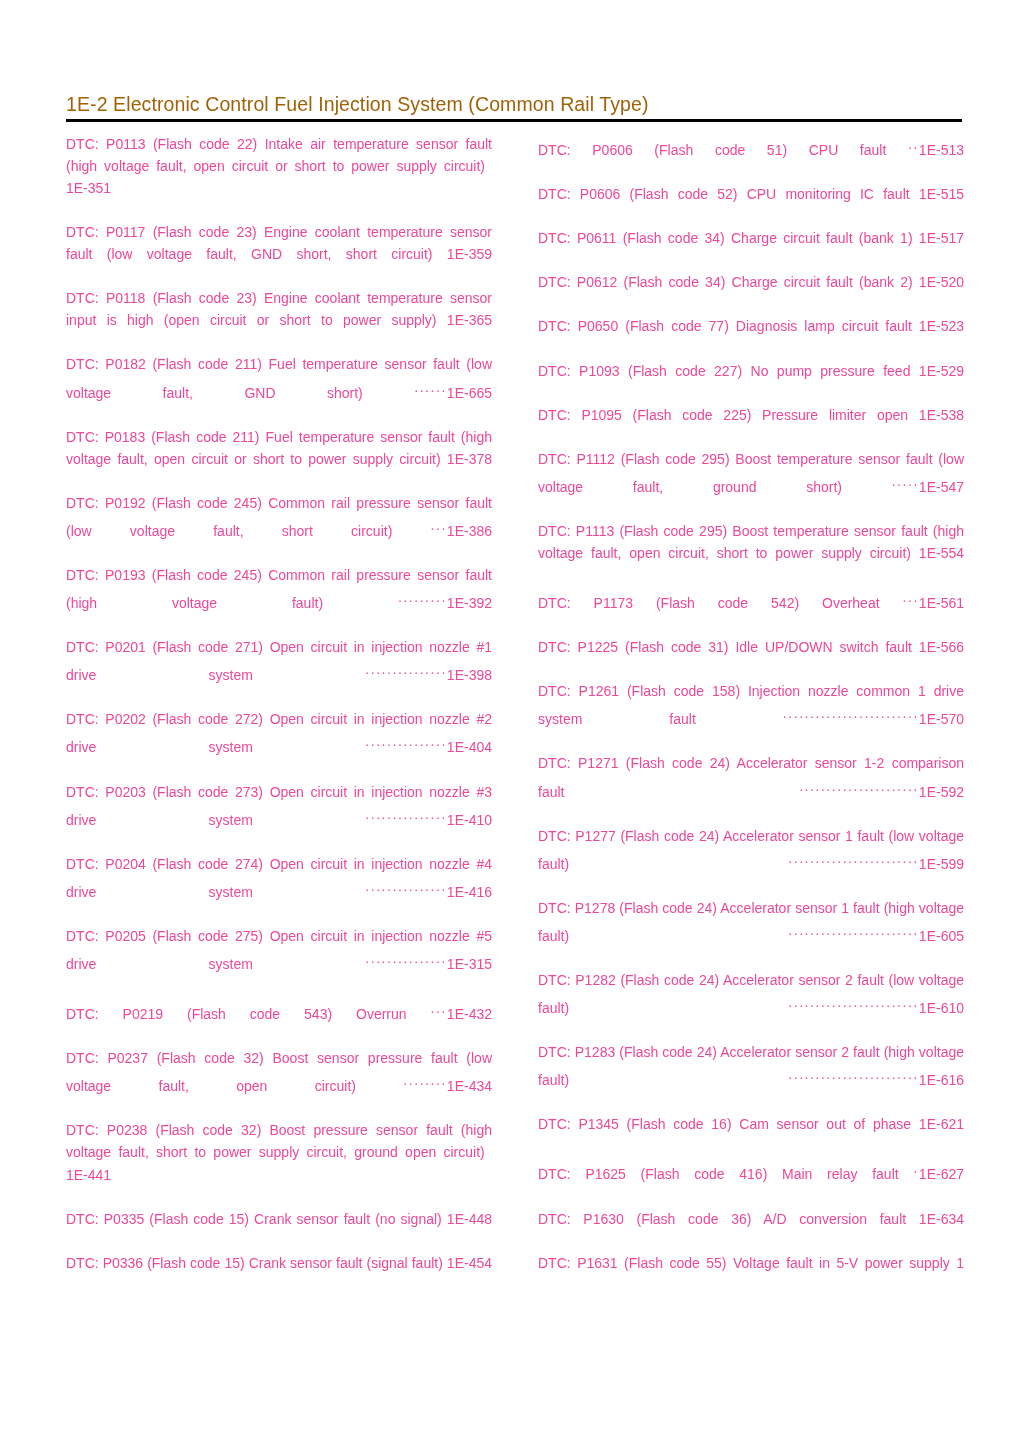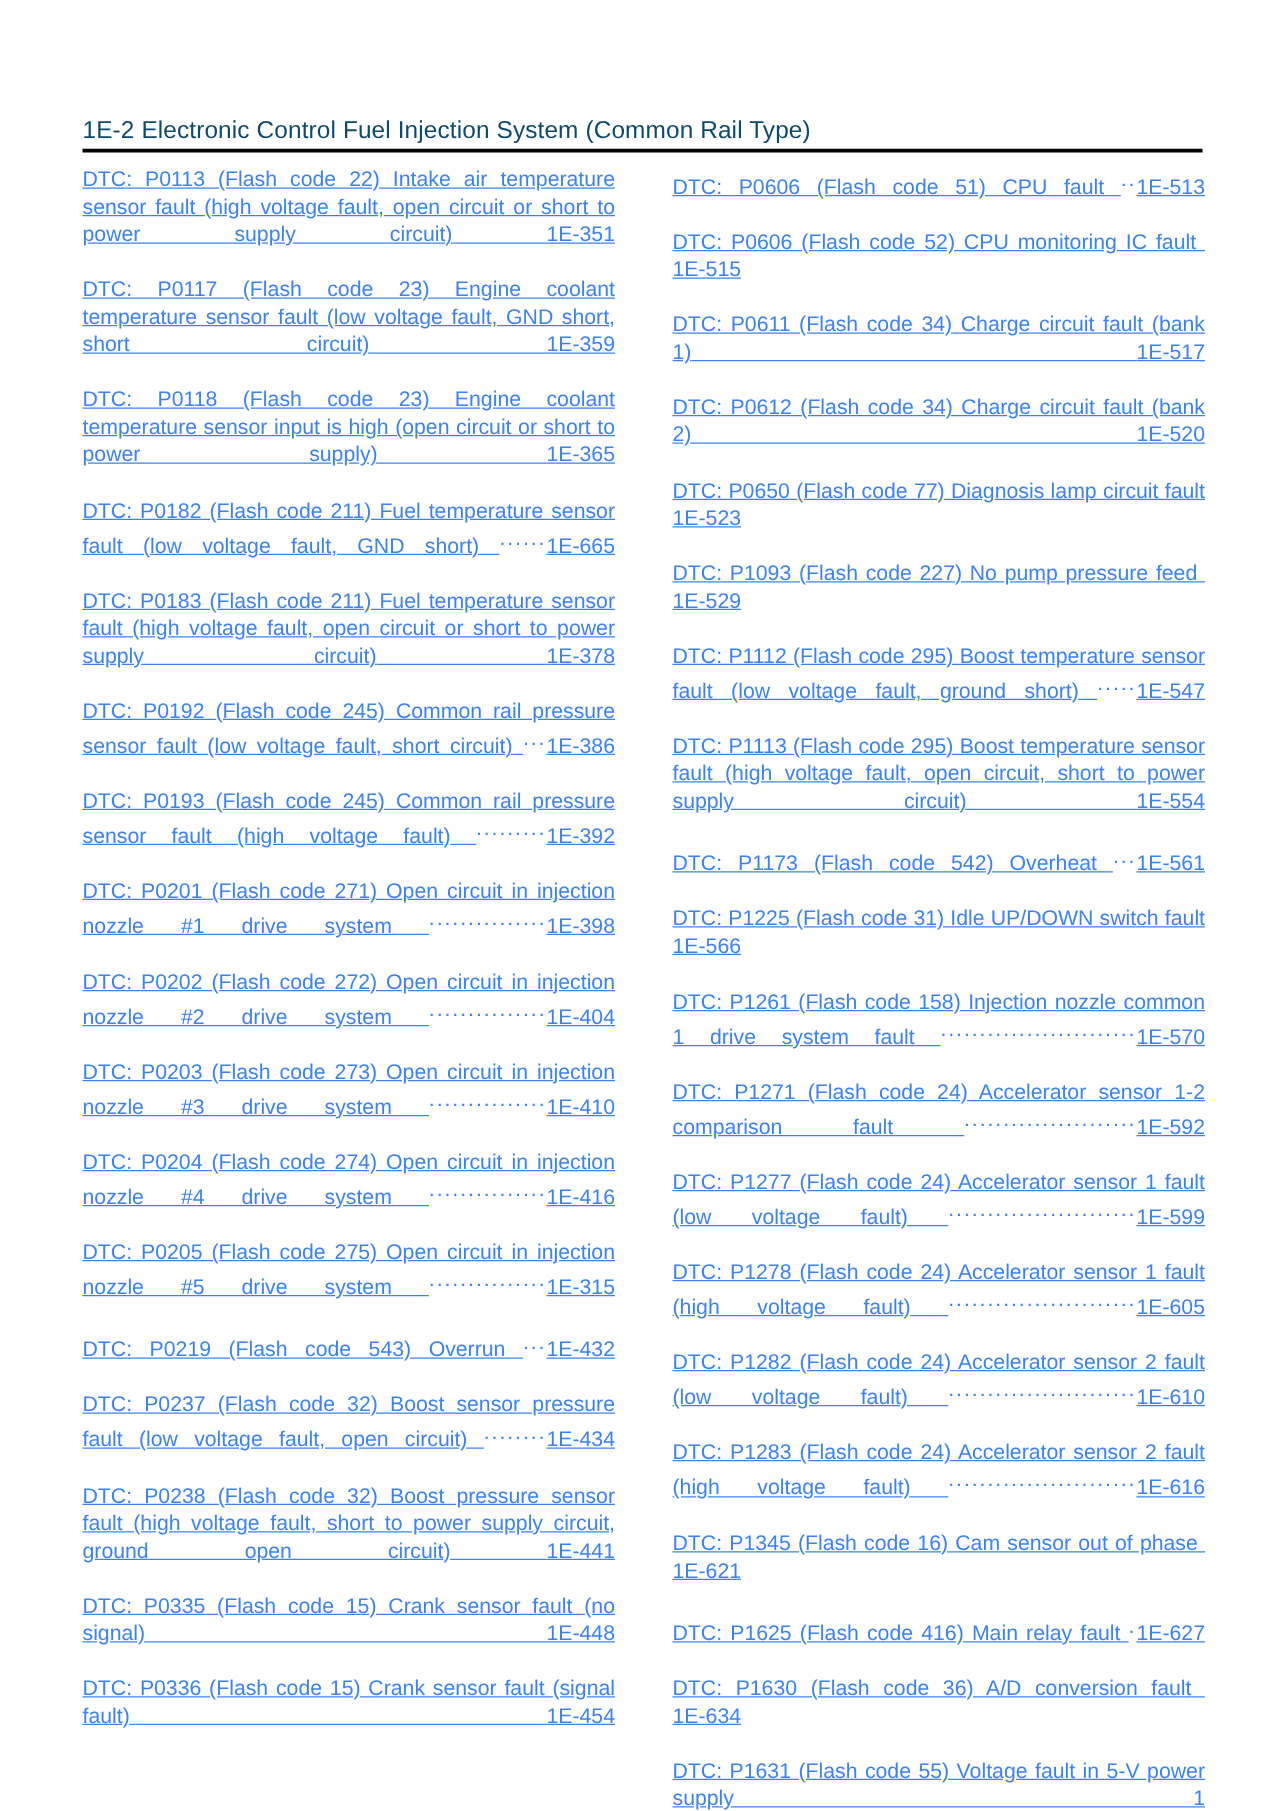--- a/index.html
+++ b/index.html
@@ -28,21 +28,21 @@
     position: absolute;
     left: 66px;
     top: 92px;
     width: 896px;
   }
   .page-header-title {
     font-size: 19.5px;
     line-height: 24px;
     letter-spacing: 0.1px;
     white-space: nowrap;
-    color: #0c4a6e;
+    color: #a16207;
   }
   .header-rule {
     margin-top: 3px;
     width: 100%;
     height: 3px;
     background: #000;
   }
   
   .columns {
     position: absolute;
@@ -53,29 +53,28 @@
     flex-direction: row;
     justify-content: space-between;
     align-items: flex-start;
   }
   .col {
     width: 426px;
     flex: 0 0 426px;
   }
   
   .toc-entry {
-    font-size: 17px;
+    font-size: 14px;
     line-height: 22.05px;
-    color: #3b82f6;
+    color: #ec4899;
     text-align: justify;
     text-justify: inter-word;
     margin: 0;
     padding: 0;
     word-spacing: 0px;
-    text-decoration: underline;
   }
   
   .toc-entry .txt {
     
   }
   .toc-entry .leader {
     display: inline-block;
     white-space: nowrap;
     overflow: hidden;
     width: 0;
@@ -127,20 +126,21 @@
         <div class="toc-entry"><span class="txt">DTC: P0335 (Flash code 15) Crank sensor fault (no signal)</span> <span class="leader" style="width: auto;"></span><span class="pg">1E-448</span></div>
         <div class="toc-entry"><span class="txt">DTC: P0336 (Flash code 15) Crank sensor fault (signal fault)</span> <span class="leader" style="width: auto;"></span><span class="pg">1E-454</span></div>
       </div>
     <div class="col" id="col-1">
         <div class="toc-entry"><span class="txt">DTC: P0606 (Flash code 51) CPU fault</span> <span class="leader" style="width: auto;">..</span><span class="pg">1E-513</span></div>
         <div class="toc-entry"><span class="txt">DTC: P0606 (Flash code 52) CPU monitoring IC fault</span> <span class="leader" style="width: auto;"></span><span class="pg">1E-515</span></div>
         <div class="toc-entry"><span class="txt">DTC: P0611 (Flash code 34) Charge circuit fault (bank 1)</span> <span class="leader" style="width: auto;"></span><span class="pg">1E-517</span></div>
         <div class="toc-entry"><span class="txt">DTC: P0612 (Flash code 34) Charge circuit fault (bank 2)</span> <span class="leader" style="width: auto;"></span><span class="pg">1E-520</span></div>
         <div class="toc-entry"><span class="txt">DTC: P0650 (Flash code 77) Diagnosis lamp circuit fault</span> <span class="leader" style="width: auto;"></span><span class="pg">1E-523</span></div>
         <div class="toc-entry"><span class="txt">DTC: P1093 (Flash code 227) No pump pressure feed</span> <span class="leader" style="width: auto;"></span><span class="pg">1E-529</span></div>
+        <div class="toc-entry"><span class="txt">DTC: P1095 (Flash code 225) Pressure limiter open</span> <span class="leader" style="width: auto;"></span><span class="pg">1E-538</span></div>
         <div class="toc-entry"><span class="txt">DTC: P1112 (Flash code 295) Boost temperature sensor fault (low voltage fault, ground short)</span> <span class="leader" style="width: auto;">.....</span><span class="pg">1E-547</span></div>
         <div class="toc-entry"><span class="txt">DTC: P1113 (Flash code 295) Boost temperature sensor fault (high voltage fault, open circuit, short to power supply circuit)</span> <span class="leader" style="width: auto;"></span><span class="pg">1E-554</span></div>
         <div class="toc-entry"><span class="txt">DTC: P1173 (Flash code 542) Overheat</span> <span class="leader" style="width: auto;">...</span><span class="pg">1E-561</span></div>
         <div class="toc-entry"><span class="txt">DTC: P1225 (Flash code 31) Idle UP/DOWN switch fault</span> <span class="leader" style="width: auto;"></span><span class="pg">1E-566</span></div>
         <div class="toc-entry"><span class="txt">DTC: P1261 (Flash code 158) Injection nozzle common 1 drive system fault</span> <span class="leader" style="width: auto;">.........................</span><span class="pg">1E-570</span></div>
         <div class="toc-entry"><span class="txt">DTC: P1271 (Flash code 24) Accelerator sensor 1-2 comparison fault</span> <span class="leader" style="width: auto;">......................</span><span class="pg">1E-592</span></div>
         <div class="toc-entry"><span class="txt">DTC: P1277 (Flash code 24) Accelerator sensor 1 fault (low voltage fault)</span> <span class="leader" style="width: auto;">........................</span><span class="pg">1E-599</span></div>
         <div class="toc-entry"><span class="txt">DTC: P1278 (Flash code 24) Accelerator sensor 1 fault (high voltage fault)</span> <span class="leader" style="width: auto;">........................</span><span class="pg">1E-605</span></div>
         <div class="toc-entry"><span class="txt">DTC: P1282 (Flash code 24) Accelerator sensor 2 fault (low voltage fault)</span> <span class="leader" style="width: auto;">........................</span><span class="pg">1E-610</span></div>
         <div class="toc-entry"><span class="txt">DTC: P1283 (Flash code 24) Accelerator sensor 2 fault (high voltage fault)</span> <span class="leader" style="width: auto;">........................</span><span class="pg">1E-616</span></div>

